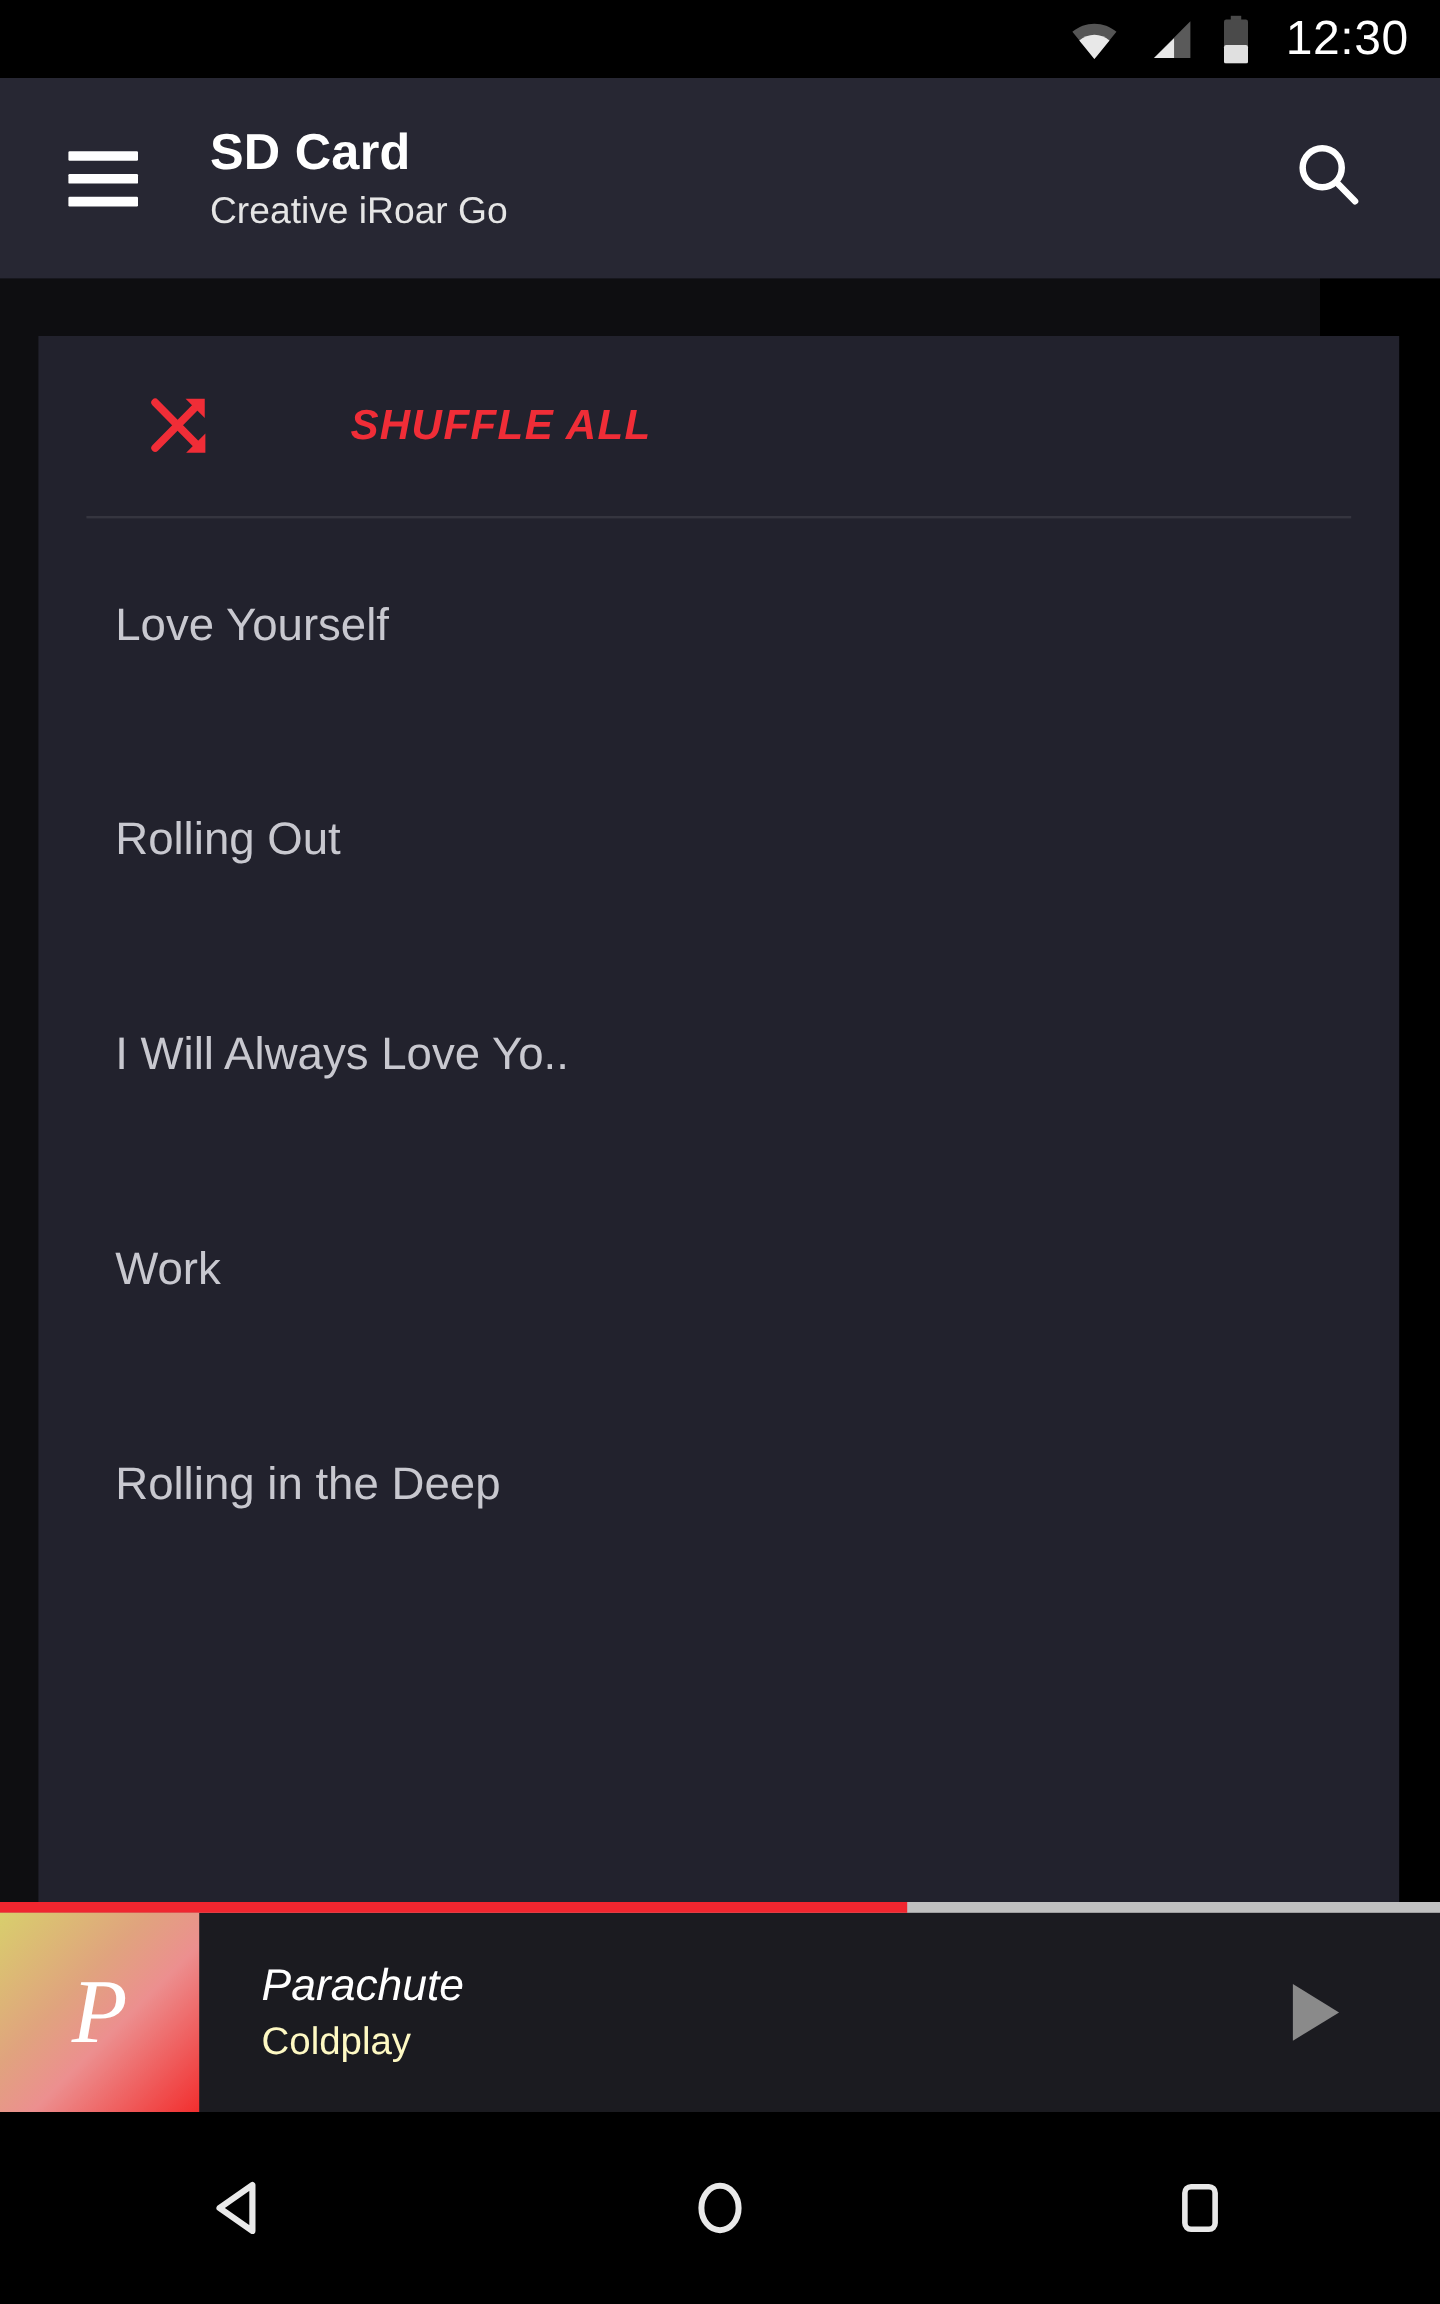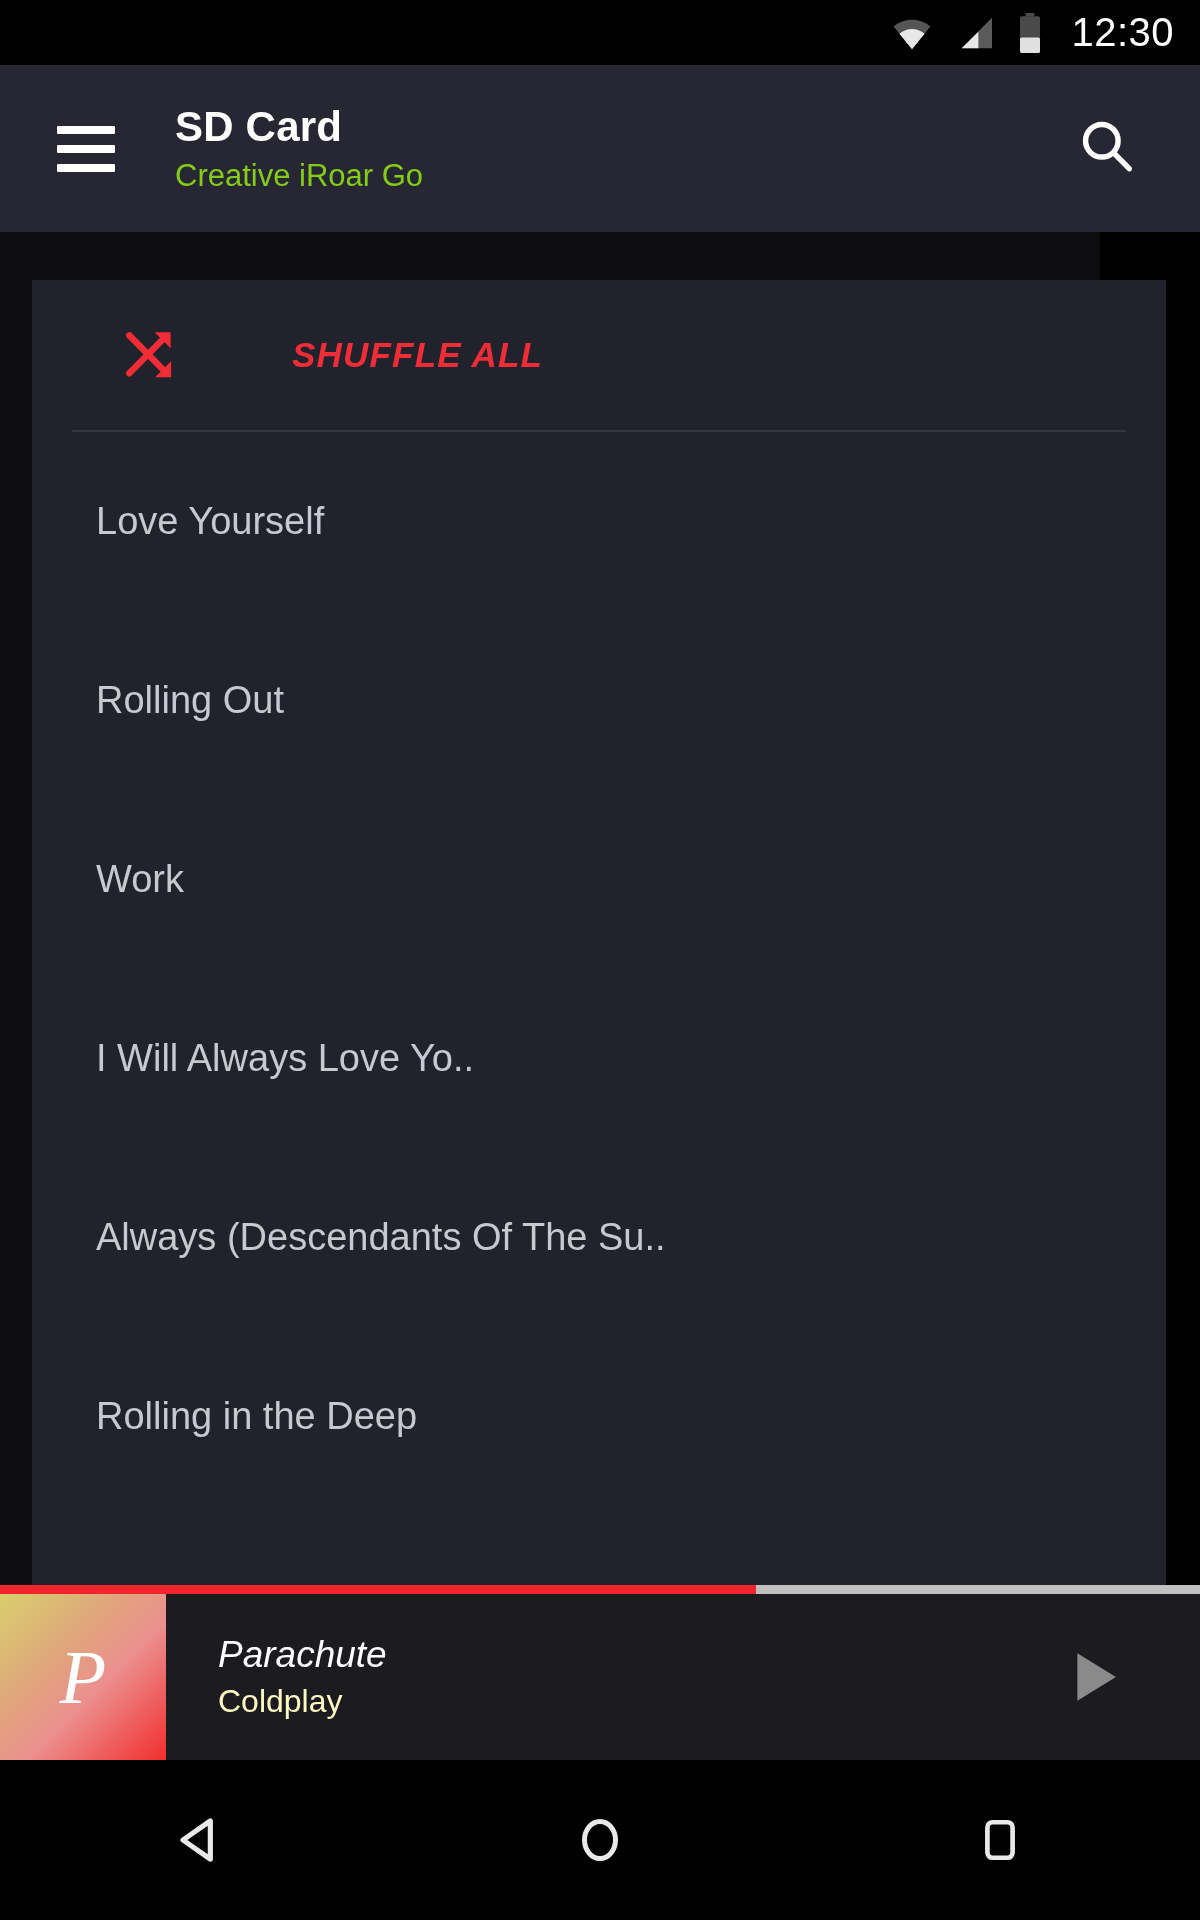--- a/index.html
+++ b/index.html
@@ -22,21 +22,21 @@
 
   
   .app-bar{
     position:absolute; left:0; top:65px; width:1200px; height:167px;
     background:#272733; display:flex; align-items:center;
   }
   .hamburger{ width:58px; margin-left:57px; display:flex; flex-direction:column; gap:11px; cursor:pointer; }
   .hamburger span{ display:block; height:8px; background:#fff; border-radius:1px; }
   .title-block{ margin-left:60px; display:flex; flex-direction:column; justify-content:center; }
   .app-title{ color:#fff; font-size:42px; font-weight:bold; line-height:1.1; letter-spacing:.2px; }
-  .app-subtitle{ color:#84cc16; font-size:31px; margin-top:8px; line-height:1.1; }
+  .app-subtitle{ color:#e5e5e5; font-size:31px; margin-top:8px; line-height:1.1; }
   .search-btn{ margin-left:auto; margin-right:62px; cursor:pointer; }
 
   
   .content-card{
     position:absolute; left:32px; top:280px; width:1134px; height:1320px;
     background:#22222d; overflow:hidden;
   }
   .shuffle-row{
     height:150px; display:flex; align-items:center; cursor:pointer;font-style:italic;
   }
@@ -147,27 +147,24 @@
     <div class="divider"></div>
 
     <div class="song-list">
       <div class="song-item">
         <span class="song-title">Love Yourself</span>
       </div>
       <div class="song-item">
         <span class="song-title">Rolling Out</span>
       </div>
       <div class="song-item">
+        <span class="song-title">I Will Always Love Yo..</span>
+      </div>
+      <div class="song-item">
         <span class="song-title">Work</span>
-      </div>
-      <div class="song-item">
-        <span class="song-title">I Will Always Love Yo..</span>
-      </div>
-      <div class="song-item">
-        <span class="song-title">Always (Descendants Of The Su..</span>
       </div>
       <div class="song-item">
         <span class="song-title">Rolling in the Deep</span>
       </div>
     </div>
   </div>
 
   <div class="now-playing">
     <div class="progress-track" style="background: rgb(192, 192, 192);">
       <div class="progress-fill" id="progress-fill" style="width: 63%; background: rgb(240, 38, 47);"></div>

